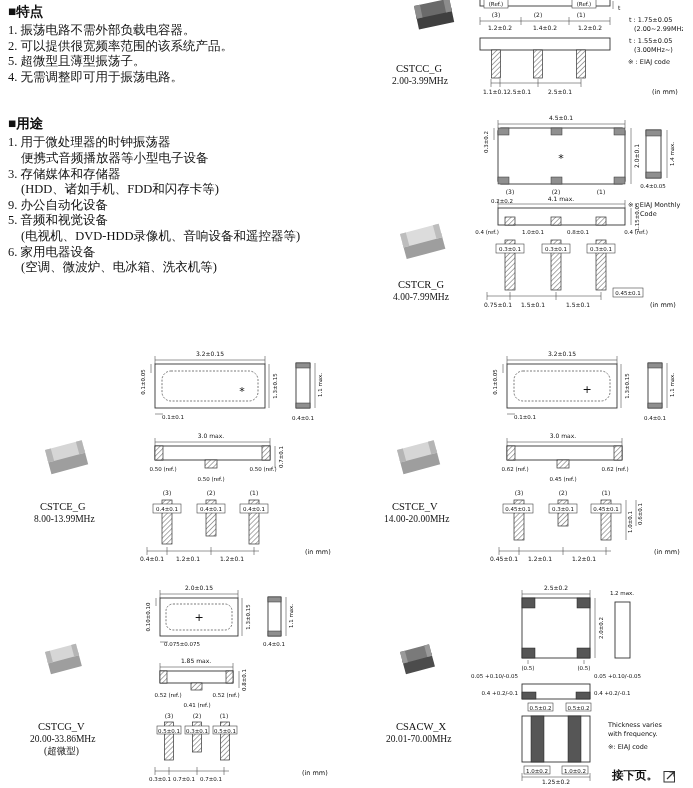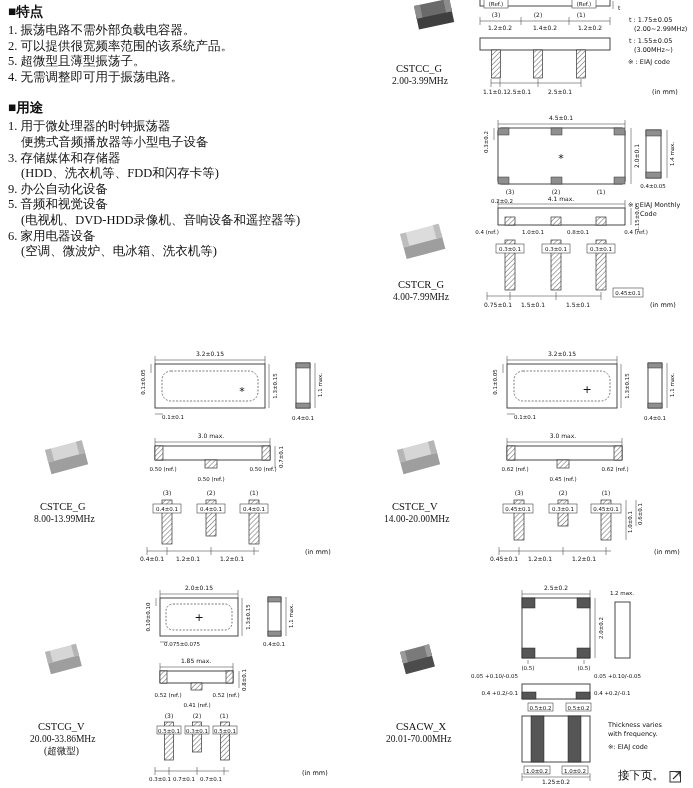--- a/index.html
+++ b/index.html
@@ -1,53 +1,53 @@
 <!DOCTYPE html>
 <html><head>
 <meta charset="utf-8">
 <style>
   html,body{margin:0;padding:0;background:#fff;}
-  #page{position:relative;width:683px;height:788px;background:#fff;overflow:hidden;font-family:"Liberation Serif",serif;color:#111;padding-left:6px;}
+  #page{position:relative;width:683px;height:788px;background:#fff;overflow:hidden;font-family:"Liberation Serif",serif;color:#111;}
   #page>svg{position:absolute;overflow:visible;}
   .textblock{position:absolute;left:8px;top:0;width:386px;}
   .sec-title{font-size:13.5px;font-weight:bold;padding:3px 0 2px;}
-  .mt{margin-top:11px;}
+  .mt{margin-top:27px;}
   .li{font-size:12.5px;line-height:15.6px;white-space:nowrap;}
   .indent{padding-left:13px;}
   svg text{font-family:"DejaVu Sans",sans-serif;font-size:6.5px;fill:#111;}
   text.d5{font-size:5.5px;}
   text.d6{font-size:6px;}
   text.star{font-size:11px;}
   text.lbl{font-family:"Liberation Serif",serif;font-size:10.5px;}
   text.lbl2{font-family:"Liberation Serif",serif;font-size:9.5px;}
   .ol{fill:#fff;stroke:#333;stroke-width:0.9;}
   .dot{fill:none;stroke:#444;stroke-width:0.7;stroke-dasharray:2 1.5;}
   g.dim line{stroke:#444;stroke-width:0.55;}
   .hf{stroke:#333;stroke-width:0.7;}
   .bx{fill:#fff;stroke:#333;stroke-width:0.55;}
   .pad{fill:#8f8f8f;stroke:#333;stroke-width:0.5;}
   .dk{fill:#565656;stroke:#222;stroke-width:0.5;}
-  .footer{position:absolute;right:6px;bottom:5px;display:flex;align-items:center;gap:5px;font-size:11.5px;}
+  .footer{position:absolute;right:6px;bottom:5px;display:flex;align-items:center;gap:5px;font-size:11.5px;font-weight:bold;}
 </style>
 </head>
 <body>
 
 <div id="page">
 
   <div class="textblock">
     <div class="sec-title">■特点</div>
     <div class="li">1. 振荡电路不需外部负载电容器。</div>
     <div class="li">2. 可以提供很宽频率范围的该系统产品。</div>
     <div class="li">5. 超微型且薄型振荡子。</div>
     <div class="li">4. 无需调整即可用于振荡电路。</div>
     <div class="sec-title mt">■用途</div>
     <div class="li">1. 用于微处理器的时钟振荡器</div>
     <div class="li indent">便携式音频播放器等小型电子设备</div>
     <div class="li">3. 存储媒体和存储器</div>
-    <div class="li indent">(HDD、洗衣机等、FDD和闪存卡等)</div>
+    <div class="li indent">(HDD、诸如手机、FDD和闪存卡等)</div>
     <div class="li">9. 办公自动化设备</div>
     <div class="li">5. 音频和视觉设备</div>
     <div class="li indent">(电视机、DVD-HDD录像机、音响设备和遥控器等)</div>
     <div class="li">6. 家用电器设备</div>
     <div class="li indent">(空调、微波炉、电冰箱、洗衣机等)</div>
   </div>
 
   <svg style="left:388px;top:0px" width="305" height="104">
     <defs>
       <pattern id="hatch" width="3.5" height="3.5" patternUnits="userSpaceOnUse" patternTransform="rotate(45)">

